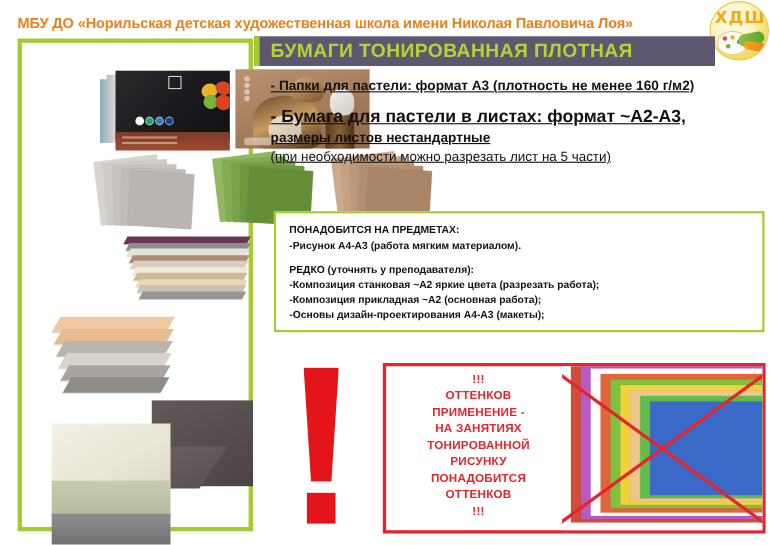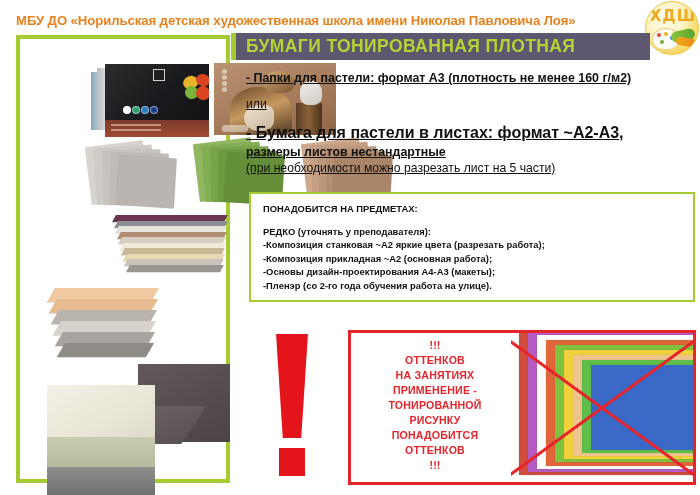--- a/index.html
+++ b/index.html
@@ -330,49 +330,48 @@
 
   <div id="block-textured">
     <div class="top"></div>
       <div class="front"></div>
       <div class="base"></div>
   </div>
 </div>
 
 <div id="intro">
   <div class="l1">- Папки для пастели: формат А3 (плотность не менее 160 г/м2)</div>
-  <div class="l2">или</div>
   <div class="l3">- Бумага для пастели в листах: формат ~А2-А3,</div>
   <div class="l4">размеры листов нестандартные</div>
   <div class="l5">(при необходимости можно разрезать лист на 5 части)</div>
 </div>
 
 <div id="subjects-box">
   <div class="inner">
     <div> ПОНАДОБИТСЯ НА ПРЕДМЕТАХ:</div>
+    <div>-Рисунок А4-А3 (работа мягким материалом).</div>
     <div class="gap"></div>
     <div>РЕДКО (уточнять у преподавателя):</div>
     <div>-Композиция станковая ~А2 яркие цвета (разрезать работа);</div>
     <div>-Композиция прикладная ~А2 (основная работа);</div>
     <div>-Основы дизайн-проектирования А4-А3 (макеты);</div>
-    <div>-Пленэр (со 2-го года обучения работа на улице).</div>
   </div>
 </div>
 
 <div id="exclaim">
   <div class="bar"></div>
     <div class="dot"></div>
 </div>
 
 <div id="warn-box">
   <div id="warn-text">
     <div>!!!</div>
     <div>ОТТЕНКОВ</div>
+    <div>ПРИМЕНЕНИЕ -</div>
     <div>НА ЗАНЯТИЯХ</div>
-    <div>ПРИМЕНЕНИЕ -</div>
     <div>ТОНИРОВАННОЙ</div>
     <div>РИСУНКУ</div>
     <div>ПОНАДОБИТСЯ</div>
     <div>ОТТЕНКОВ</div>
     <div>!!!</div>
   </div>
 
   <div id="bright-stack">
     <b style="left: 8px; top: -8px; width: 176px; height: 150px; background: rgb(207, 77, 58); box-shadow: rgba(0, 0, 0, 0.08) 0px 0px 0px 0.5px;"></b>
       <b style="left: 17px; top: -3.05px; width: 167px; height: 141.9px; background: rgb(183, 91, 196); box-shadow: rgba(0, 0, 0, 0.08) 0px 0px 0px 0.5px;"></b>

